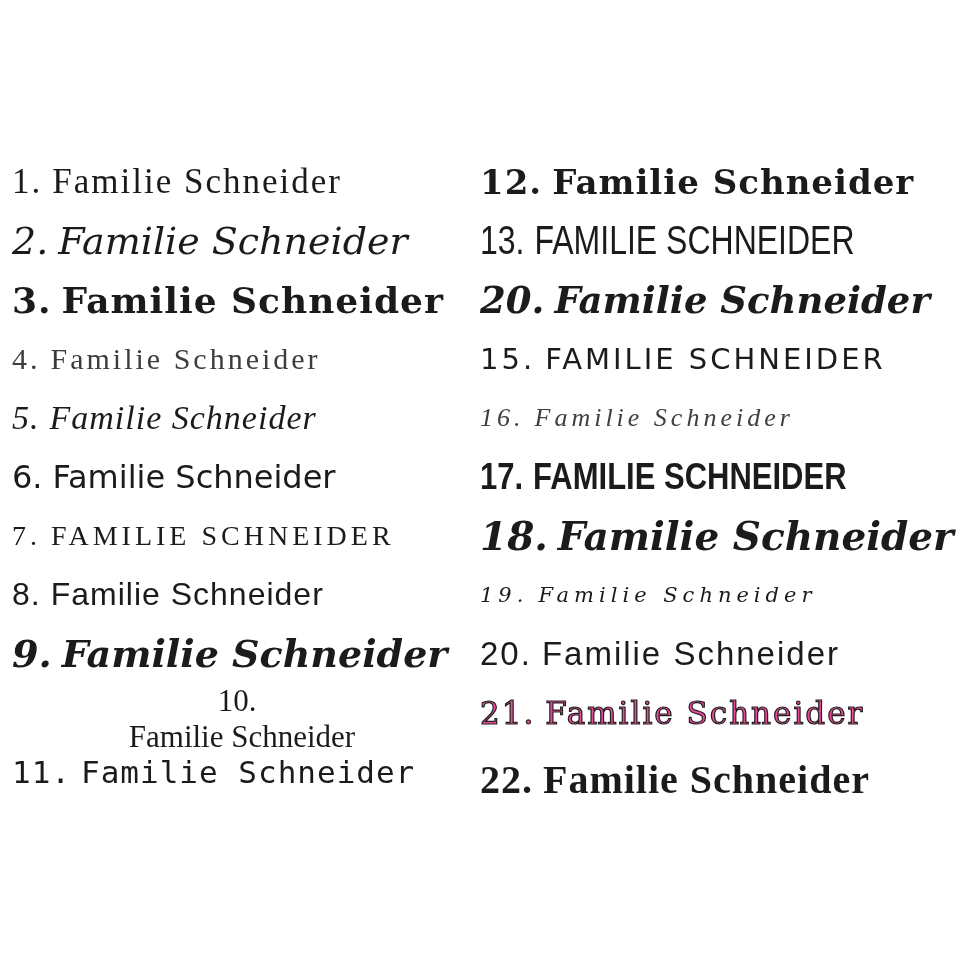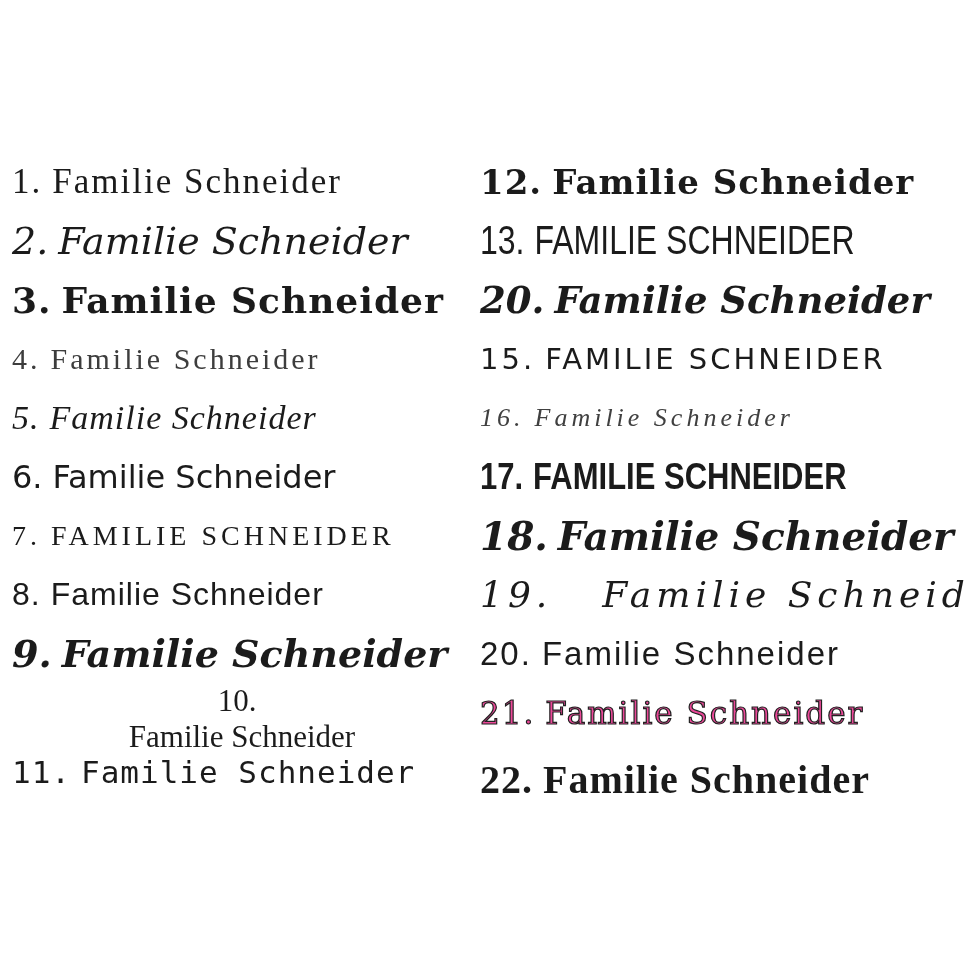--- a/index.html
+++ b/index.html
@@ -32,21 +32,21 @@
   .f9{font-family:"DejaVu Serif",serif;font-style:italic;font-weight:bold;font-size:38px;}
   .f10{font-family:"Liberation Serif",serif;font-size:31px;flex-direction:column;}
   .f11{font-family:"DejaVu Sans Mono",monospace;font-size:31px;letter-spacing:1px;}
   .f12{font-family:"DejaVu Serif",serif;font-weight:bold;font-size:34px;letter-spacing:1px;}
   .f13{font-family:"Liberation Sans",sans-serif;font-size:32px;transform:scaleY(1.25);transform-origin:left center;}
   .f14{font-family:"DejaVu Serif",serif;font-weight:bold;font-style:italic;font-size:37px;}
   .f15{font-family:"DejaVu Sans",sans-serif;font-size:29px;letter-spacing:3px;}
   .f16{font-family:"Liberation Serif",serif;font-style:italic;font-size:26px;letter-spacing:4px;color:#404040;}
   .f17{font-family:"Liberation Sans",sans-serif;font-weight:bold;font-size:31px;transform:scaleY(1.2);transform-origin:left center;}
   .f18{font-family:"DejaVu Serif",serif;font-weight:bold;font-style:italic;font-size:39px;}
-  .f19{font-family:"DejaVu Serif",serif;font-style:italic;font-size:36px;letter-spacing:5px;gap:40px;}
+  .f19{font-family:"DejaVu Serif",serif;font-style:italic;font-size:21px;letter-spacing:5px;}
   .f20{font-family:"Liberation Sans",sans-serif;font-size:33px;letter-spacing:2px;}
   .f21{font-family:"DejaVu Serif",serif;font-size:31px;letter-spacing:2px;
        -webkit-text-stroke:1.2px #222;color:#ec4899;}
   .f22{font-family:"Liberation Serif",serif;font-weight:bold;font-size:40px;letter-spacing:1px;margin-top:8px;}
 </style>
 </head>
 <body>
 
 <div class="sheet">
   <div class="col col-left" id="col0">

